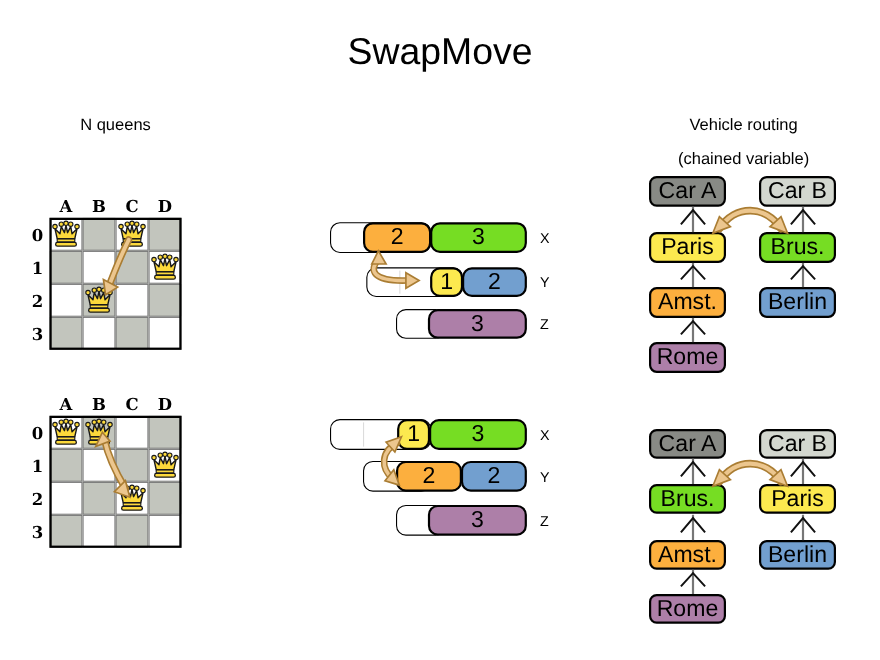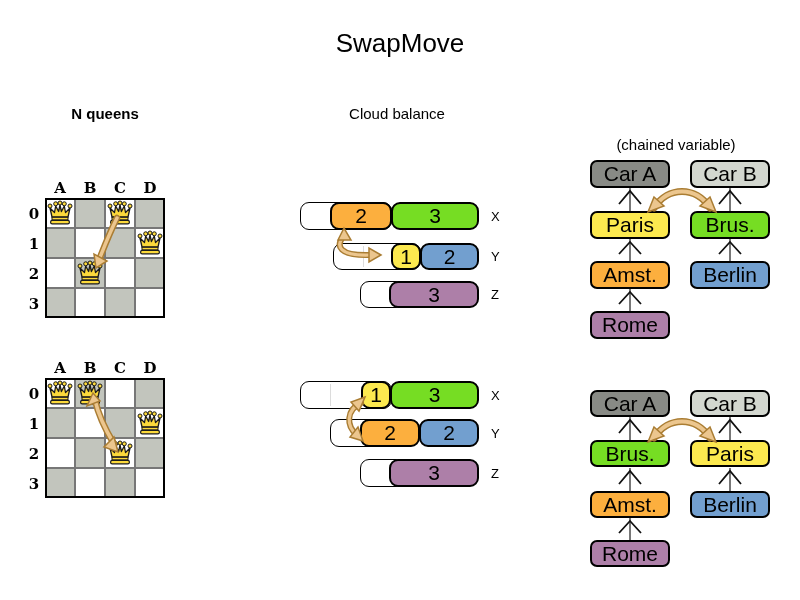--- a/index.html
+++ b/index.html
@@ -1,38 +1,38 @@
 <!DOCTYPE html>
 <html><head>
 <meta charset="utf-8">
 <style>
   html,body{margin:0;padding:0;background:#fff;}
   .canvas{position:relative;width:800px;height:600px;background:#fff;overflow:hidden;
           font-family:"Liberation Sans",sans-serif;color:#000;}
   .abs{position:absolute;}
-  .title{font-size:26px;text-align:center;}
+  .title{font-size:34px;text-align:center;}
   .subtitle{font-size:14px;text-align:center;}
   .colhead{font-size:15px;text-align:center;}
   .clabel{position:absolute;width:30px;text-align:center;
           font-family:"DejaVu Serif",serif;font-weight:bold;font-size:15px;}
   .rlabel{position:absolute;width:16px;text-align:center;
           font-family:"DejaVu Serif",serif;font-weight:bold;font-size:15px;}
   .cell{position:absolute;width:30px;height:30px;box-sizing:border-box;
         border:1px solid #777;background:#fff;}
   .cell.dark{background:#c2c5bd;}
   .board-frame{position:absolute;width:120px;height:120px;box-sizing:border-box;
         border:2px solid #000;pointer-events:none;}
   .queen{position:absolute;width:26px;height:26px;}
   .whitebox{position:absolute;box-sizing:border-box;background:#fff;
         border:1.5px solid #000;border-radius:9px;}
   .divider{position:absolute;width:1px;top:2px;bottom:2px;background:#dcdcdc;}
   .block{position:absolute;box-sizing:border-box;border:2px solid #000;border-radius:9px;
         font-size:21px;display:flex;align-items:center;justify-content:center;}
   .axis{position:absolute;width:20px;font-size:13px;display:flex;align-items:center;}
-  .vrbox{position:absolute;width:80px;box-sizing:border-box;border:2px solid #000;
+  .vrbox{position:absolute;width:70px;box-sizing:border-box;border:2px solid #000;
         border-radius:7px;font-size:21px;display:flex;justify-content:center;}
   svg.overlay{position:absolute;overflow:visible;}
 </style>
 </head>
 <body>
 
 <div class="canvas">
 
   <svg width="0" height="0" style="position:absolute">
     <defs>
@@ -44,22 +44,22 @@
         <circle cx="17.3" cy="3.8" r="2" fill="#fcd93b" stroke="#1a1a1a" stroke-width="1"></circle>
         <circle cx="23" cy="6" r="2" fill="#fcd93b" stroke="#1a1a1a" stroke-width="1"></circle>
         <rect x="5" y="17.3" width="16" height="2.6" fill="#fcd93b" stroke="#1a1a1a" stroke-width="1"></rect>
         <rect x="3.6" y="20.4" width="18.8" height="3.4" rx="1.6" fill="#fcd93b" stroke="#1a1a1a" stroke-width="1.2"></rect>
       </g>
     </defs>
   </svg>
 
   <div class="abs title" style="left:250px;top:28px;width:300px;">SwapMove</div>
 
-  <div class="abs colhead" style="left:30px;top:105px;width:150px;font-weight:bold;">N queens</div>
-  <div class="abs colhead" style="left:322px;top:105px;width:150px;">Cloud balance</div>
+  <div class="abs colhead" style="left:30px;top:105px;width:150px;">N queens</div>
+  <div class="abs colhead" style="left:601px;top:105px;width:150px;">Vehicle routing</div>
   <div class="abs colhead" style="left:601px;top:136px;width:150px;">(chained variable)</div>
 
   <div class="clabel" style="left:45px;top:179px;">A</div>
   <div class="clabel" style="left:75px;top:179px;">B</div>
   <div class="clabel" style="left:105px;top:179px;">C</div>
   <div class="clabel" style="left:135px;top:179px;">D</div>
   <div class="rlabel" style="left:26px;top:205px;">0</div>
   <div class="rlabel" style="left:26px;top:235px;">1</div>
   <div class="rlabel" style="left:26px;top:265px;">2</div>
   <div class="rlabel" style="left:26px;top:295px;">3</div>

